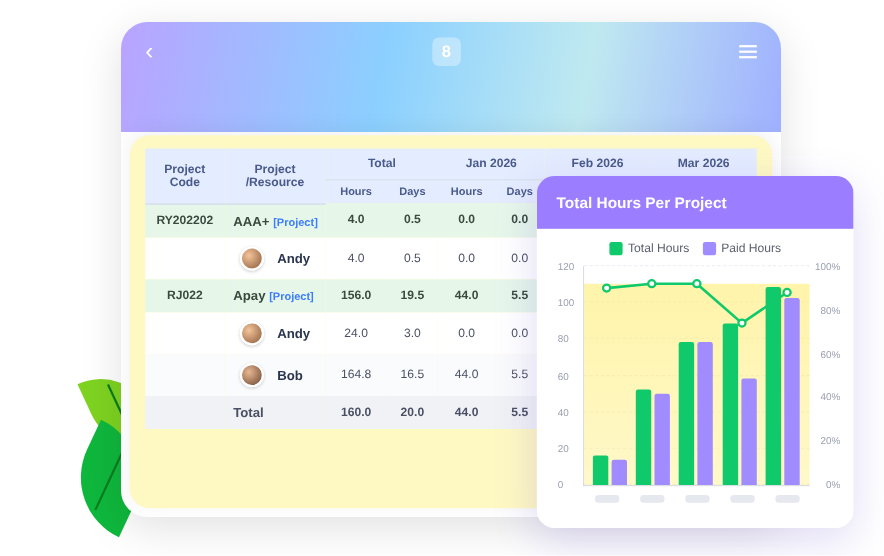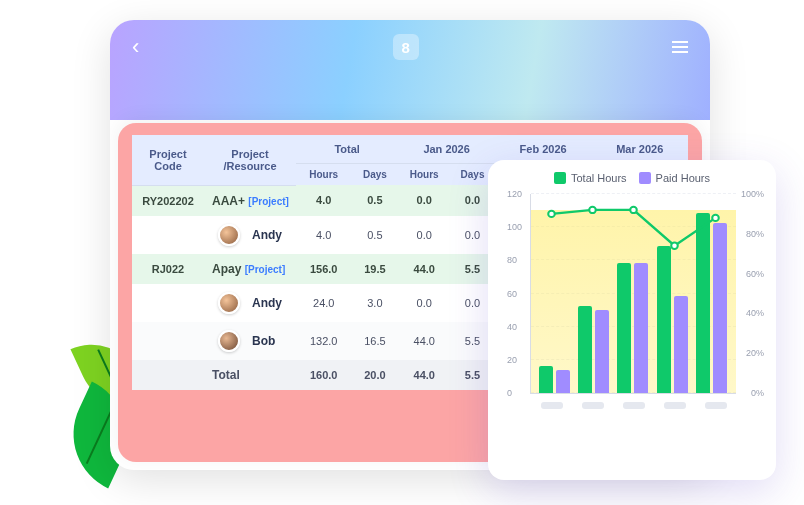--- a/index.html
+++ b/index.html
@@ -12,21 +12,21 @@
 
 .app { position: absolute; left: 110px; top: 20px; width: 600px; height: 450px; border-radius: 24px; overflow: hidden; box-shadow: 0 10px 40px rgba(0,0,0,0.12); background: white; z-index: 1; }
 .header { height: 100px; background: linear-gradient(100deg, #b9a3ff 0%, #8bd0ff 40%, #bfe9f0 70%, #9fb0ff 100%); padding: 14px 22px; color: white; position: relative; }
 .header-top { display: flex; align-items: center; justify-content: space-between; }
 .back { font-size: 22px; font-weight: 300; cursor: pointer; }
 .logo { width: 26px; height: 26px; background: rgba(255,255,255,0.35); border-radius: 6px; display: flex; align-items: center; justify-content: center; color: white; font-weight: 700; font-size: 15px; }
 .hamburger { display: flex; flex-direction: column; gap: 3px; cursor: pointer; }
 .hamburger span { width: 16px; height: 2px; background: white; }
 .title { font-size: 19px; font-weight: 700; margin-top: 16px; }
 
-.card { position: absolute; top: 103px; left: 8px; right: 8px; bottom: 8px; background: #fca5a5; border-radius: 18px; box-shadow: 0 -4px 20px rgba(0,0,0,0.06); padding: 12px 14px; overflow: hidden; }
+.card { position: absolute; top: 103px; left: 8px; right: 8px; bottom: 8px; background: #fef9c3; border-radius: 18px; box-shadow: 0 -4px 20px rgba(0,0,0,0.06); padding: 12px 14px; overflow: hidden; }
 table { width: 100%; border-collapse: collapse; font-size: 12px; }
 th, td { text-align: center; padding: 8px 6px; }
 thead th { background: #e4ecff; color: #4a5a8a; font-weight: 600; font-size: 11px; }
 thead tr:first-child th { border-bottom: 1px solid #d5deef; }
 thead th:first-child, thead th:nth-child(2) { background: #e4ecff; }
 .th-pc { width: 72px; }
 .th-pr { width: 92px; }
 .sub th { font-size: 10px; padding: 5px 4px; }
 tbody tr.proj td { background: #e6f7ea; font-weight: 700; color: #3a4a3f; }
 tbody tr.res td { background: white; }
@@ -164,21 +164,21 @@
             <td class="val"></td>
           </tr>
           <tr class="res">
             <td></td>
             <td class="pr">
               <span class="res-cell">
                 <span class="avatar av2"></span>
                 <span>Bob</span>
               </span>
             </td>
-            <td class="val">132.0</td>
+            <td class="val">164.8</td>
             <td class="val">16.5</td>
             <td class="val">44.0</td>
             <td class="val">5.5</td>
             <td class="val"></td>
             <td class="val"></td>
             <td class="val"></td>
             <td class="val"></td>
           </tr>
           <tr class="total">
             <td></td>
@@ -191,20 +191,21 @@
             <td class="val"></td>
             <td class="val"></td>
             <td class="val"></td>
           </tr>
         </tbody>
     </table>
   </div>
 </div>
 
 <div class="chart-panel">
+  <div class="chart-header">Total Hours Per Project</div>
   <div class="chart-body">
     <div class="legend">
       <div class="legend-item">
           <span class="sq g"></span>
           <span>Total Hours</span>
         </div>
       <div class="legend-item">
           <span class="sq p"></span>
           <span>Paid Hours</span>
         </div>

